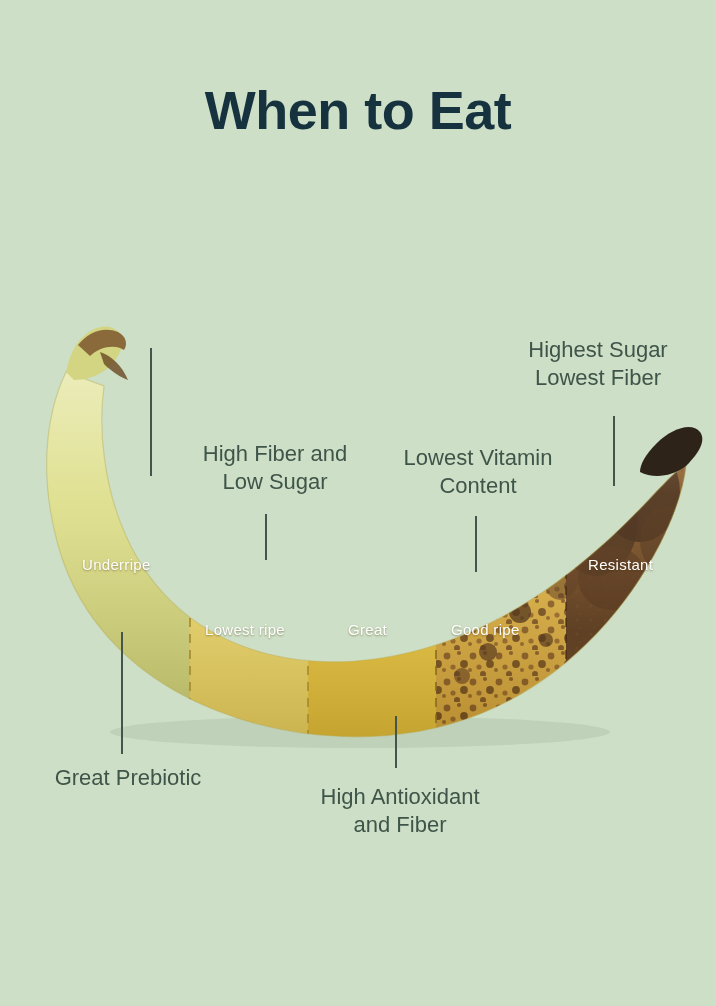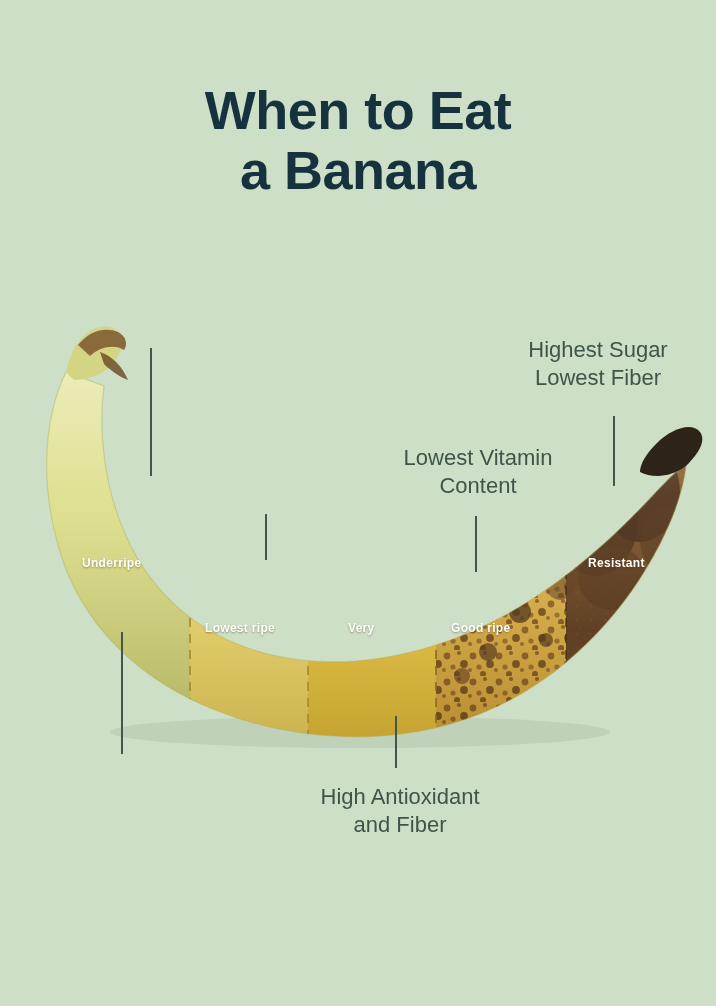--- a/index.html
+++ b/index.html
@@ -73,40 +73,39 @@
     left: 0;
     top: 0;
     width: 716px;
     height: 1006px;
     pointer-events: none;
   }
   
   .stage-label {
     position: absolute;
     color: #ffffff;
-    font-weight: bold;
-    font-size: 12px;
+    font-weight: normal;
+    font-size: 15px;
     letter-spacing: 0.3px;
     text-shadow: 0 1px 2px rgba(70,50,10,0.45);
     white-space: nowrap;
   }
   .s-underripe  { left: 82px;  top: 556px; }
   .s-barelyripe { left: 205px; top: 621px; }
   .s-ripe       { left: 348px; top: 621px; }
   .s-veryripe   { left: 451px; top: 621px; }
   .s-overripe   { left: 588px; top: 556px; }
 </style>
 </head>
 <body>
 
 <div id="infographic">
 
   <div class="title-block">
     <span class="title-line">When to Eat</span>
-    <span class="title-line">a Banana</span>
   </div>
 
   <svg id="banana-stage" viewBox="0 0 716 1006">
     <defs>
 
       <linearGradient id="gUnder" x1="0" y1="0" x2="0" y2="1">
         <stop offset="0%" stop-color="#e2e49a"></stop>
         <stop offset="45%" stop-color="#dcdd85"></stop>
         <stop offset="100%" stop-color="#c7c96a"></stop>
       </linearGradient>
@@ -227,26 +226,29 @@
     </g>
   </svg>
 
   <div class="leader" style="left:150px; top:348px;  height:128px;"></div>
   <div class="leader" style="left:265px; top:514px;  height:46px;"></div>
   <div class="leader" style="left:475px; top:516px;  height:56px;"></div>
   <div class="leader" style="left:613px; top:416px;  height:70px;"></div>
   <div class="leader" style="left:121px; top:632px;  height:122px;"></div>
   <div class="leader" style="left:395px; top:716px;  height:52px;"></div>
 
+  <div class="callout c-high-fiber">High Fiber and
+Low Sugar</div>
   <div class="callout c-lowest-vitamin">Lowest Vitamin
 Content</div>
   <div class="callout c-highest-sugar">Highest Sugar
 Lowest Fiber</div>
+  <div class="callout c-great-prebiotic">Great Prebiotic</div>
   <div class="callout c-high-antiox">High Antioxidant
 and Fiber</div>
 
   <div class="stage-label s-underripe">Underripe</div>
   <div class="stage-label s-barelyripe">Lowest ripe</div>
-  <div class="stage-label s-ripe">Very</div>
+  <div class="stage-label s-ripe">Great</div>
   <div class="stage-label s-veryripe">Good ripe</div>
   <div class="stage-label s-overripe">Resistant</div>
 
 </div>
 
 </body></html>

